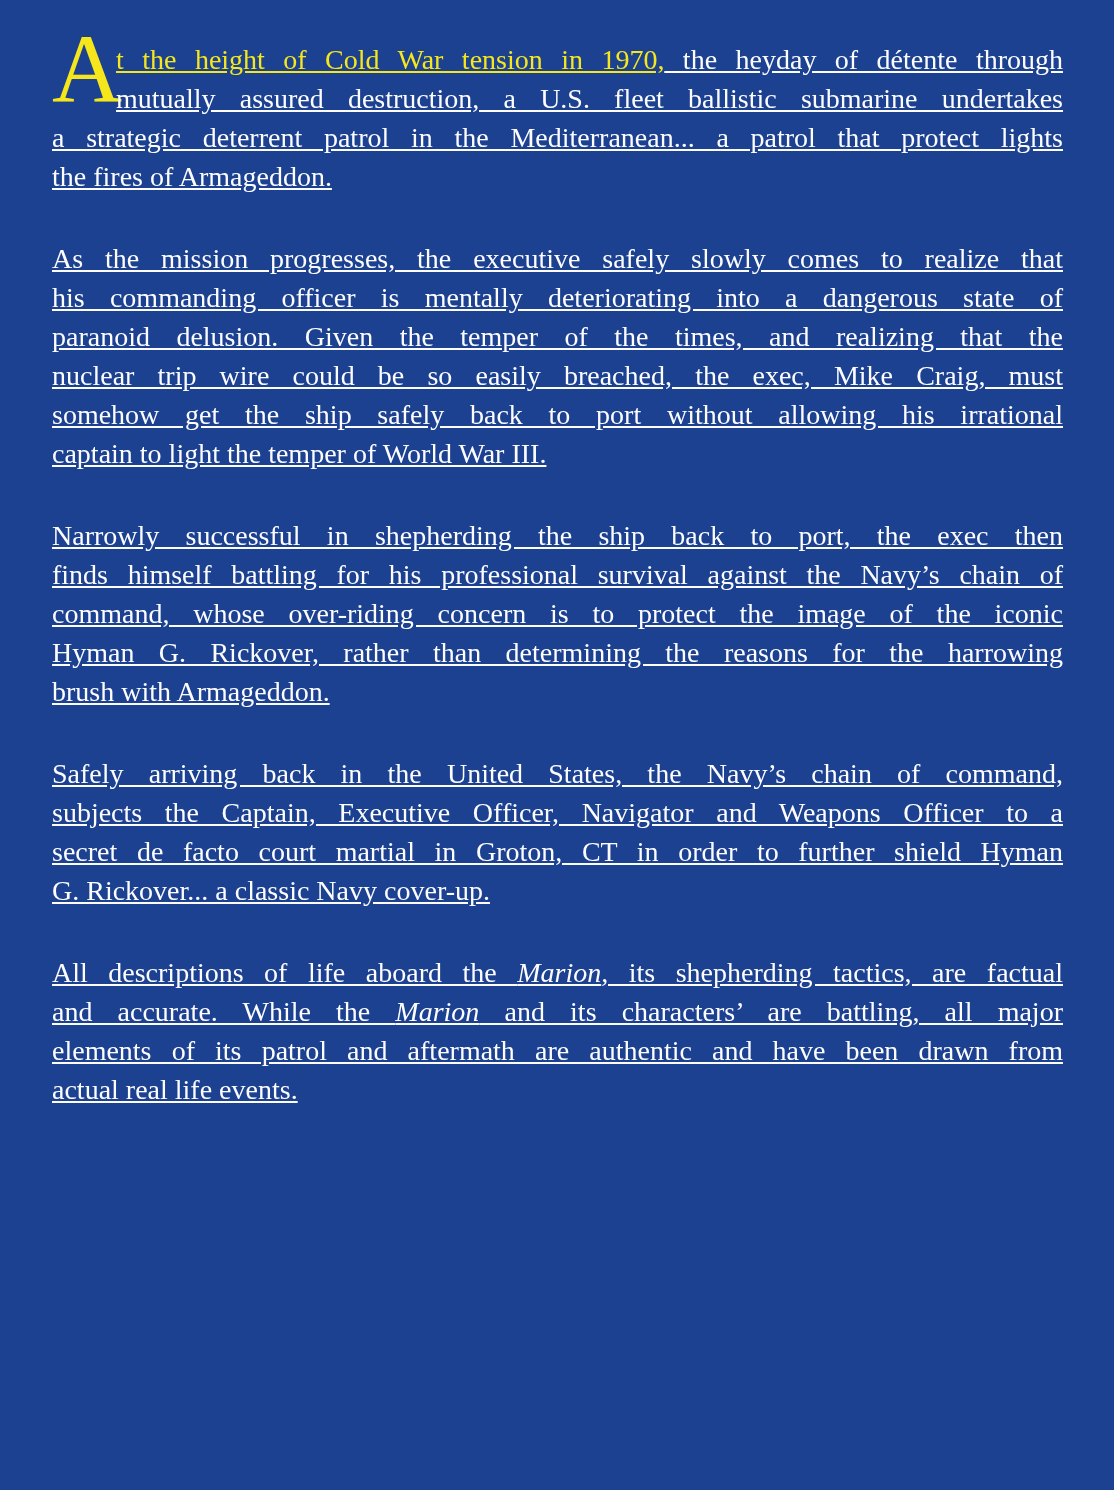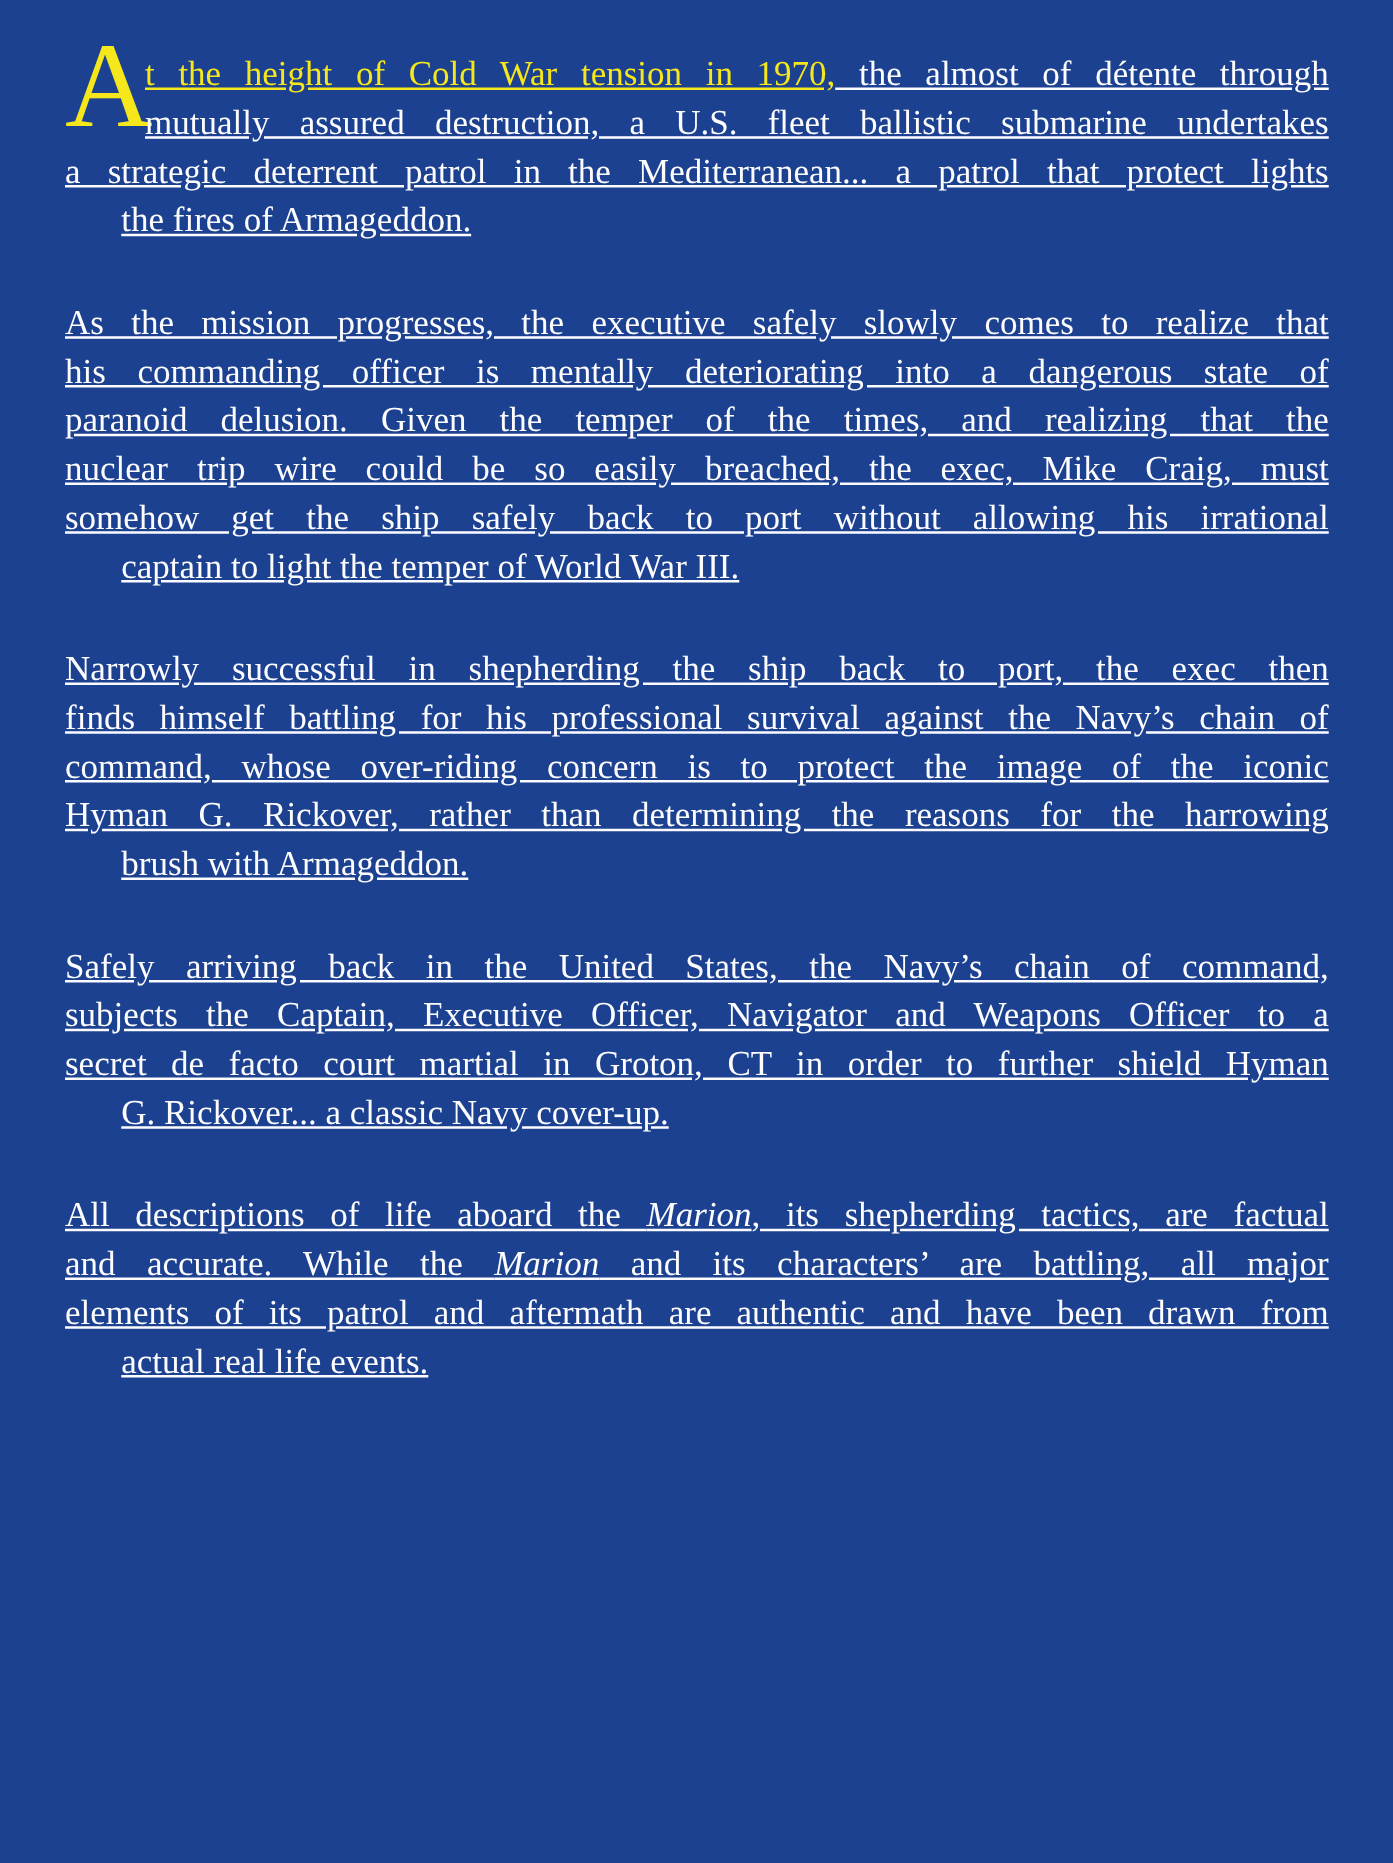--- a/index.html
+++ b/index.html
@@ -37,21 +37,20 @@
     height: 0;
   }
 
   .line {
     text-align: justify;
     text-align-last: justify;
     white-space: normal;
   }
   .line.last {
     text-align-last: left;
-    margin-left: 45px;
   }
 
   .drop-cap {
     float: left;
     width: 64px;
     height: 78px;
     padding-right: 5px;
     font-size: 97px;
     line-height: 58px;
     color: var(--accent, #F5E71C);
@@ -63,21 +62,21 @@
   .seg.accent { color: var(--accent, #F5E71C); }
   .seg.italic { font-style: italic; }
 </style>
 </head>
 <body style="--bg: #1C4190; --fg: #FDFDFF; --accent: #F5E71C;">
 
 <div class="page">
   <div class="blurb" id="blurb">
       <div class="paragraph">
         <span class="drop-cap">A</span>
-        <div class="line"><span class="seg accent">t the height of Cold War tension in 1970,</span><span class="seg"> the almost of détente through</span></div>
+        <div class="line"><span class="seg accent">t the height of Cold War tension in 1970,</span><span class="seg"> the heyday of détente through</span></div>
         <div class="line"><span class="seg">mutually assured destruction, a U.S. fleet ballistic submarine undertakes</span></div>
         <div class="line"><span class="seg">a strategic deterrent patrol in the Mediterranean... a patrol that protect lights</span></div>
         <div class="line last"><span class="seg">the fires of Armageddon.</span></div>
       </div>
       <div class="paragraph">
         <div class="line"><span class="seg">As the mission progresses, the executive safely slowly comes to realize that</span></div>
         <div class="line"><span class="seg">his commanding officer is mentally deteriorating into a dangerous state of</span></div>
         <div class="line"><span class="seg">paranoid delusion. Given the temper of the times, and realizing that the</span></div>
         <div class="line"><span class="seg">nuclear trip wire could be so easily breached, the exec, Mike Craig, must</span></div>
         <div class="line"><span class="seg">somehow get the ship safely back to port without allowing his irrational</span></div>

